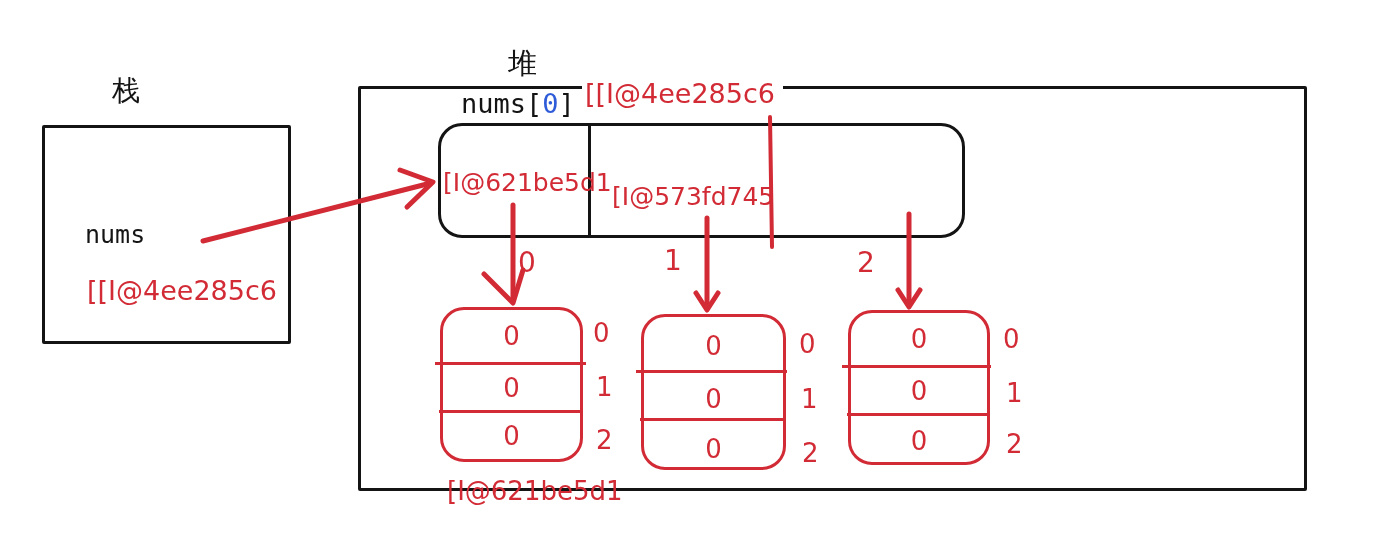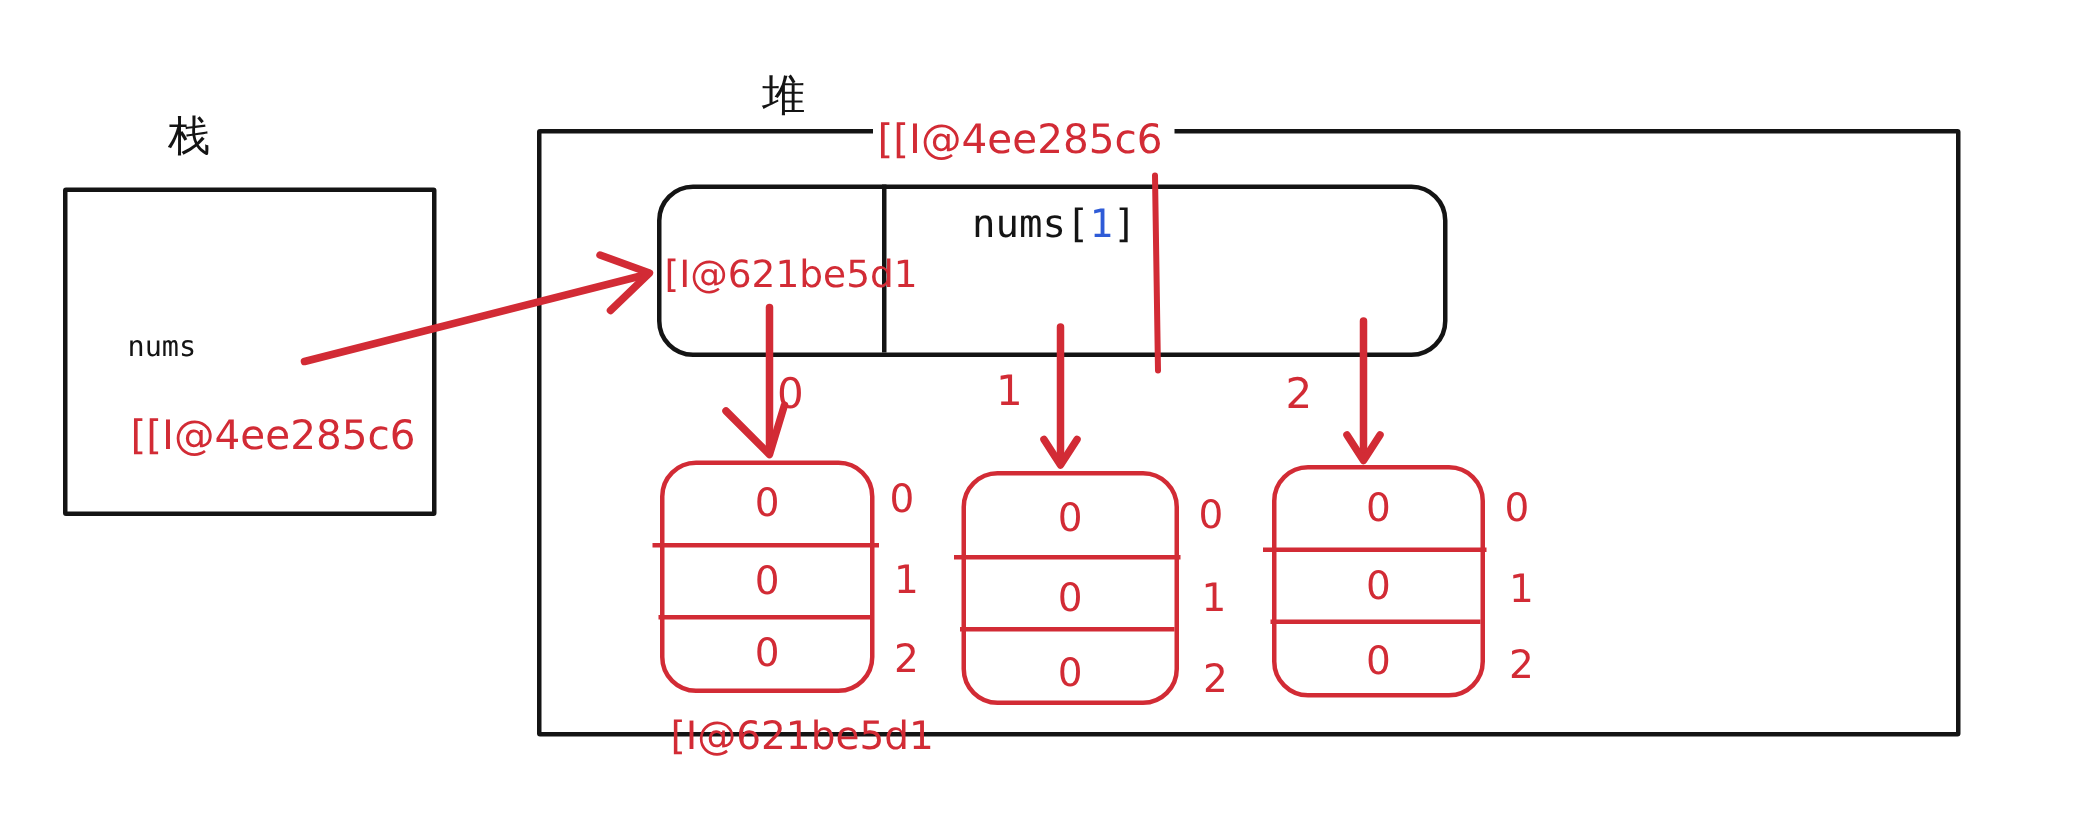--- a/index.html
+++ b/index.html
@@ -20,34 +20,35 @@
   svg.overlay{position:absolute;left:0;top:0;z-index:10;pointer-events:none;}
   .txt5{z-index:5;}
 </style>
 </head>
 <body>
 
 <div class="canvas">
 
   <div class="zh txt5" style="left:112px;top:72px;font-size:28px;">栈</div>
   <div class="box" style="left:42px;top:125px;width:243px;height:213px;"></div>
-  <div class="code txt5" style="left:85px;top:220px;font-size:19px;">nums</div>
+  <div class="code txt5" style="left:85px;top:220px;font-size:25px;">nums</div>
   <div class="addr txt5" style="left:87px;top:275px;font-size:27px;">[[I@4ee285c6</div>
 
   <div class="zh txt5" style="left:508px;top:44px;font-size:29px;">堆</div>
   <div class="box" style="left:358px;top:86px;width:943px;height:399px;"></div>
 
+  <div class="code txt5" style="left:461px;top:88px;font-size:27px;"><span>nums[</span><span class="blue">0</span><span>]</span></div>
   <div class="addr txt5" style="left:582px;top:76px;font-size:27px;background:#ffffff;padding:2px 8px 2px 3px;">[[I@4ee285c6</div>
 
   <div class="pointer-box" style="left:438px;top:123px;width:521px;height:109px;"></div>
   <div class="pdivider" style="left:588px;top:123px;height:112px;"></div>
 
   <div class="addr txt5" style="left:443px;top:168px;font-size:25px;">[I@621be5d1</div>
 
-  <div class="code txt5" style="left:648px;top:135px;font-size:26px;"><span>nums[</span><span class="blue">1</span><span>]</span></div>
+  <div class="addr txt5" style="left:612px;top:182px;font-size:25px;">[I@573fd745</div>
 
 
   <div class="rednum txt5" style="left:518px;top:246px;font-size:28px;">0</div>
   <div class="rednum txt5" style="left:664px;top:244px;font-size:28px;">1</div>
   <div class="rednum txt5" style="left:857px;top:246px;font-size:28px;">2</div>
 
   <div class="rarray" style="left:440px;top:307px;width:137px;height:149px;">
     <div class="divider" style="left:-8px;top:52px;width:calc(100% + 14px);"></div>
     <div class="divider" style="left:-4px;top:100px;width:calc(100% + 6px);"></div>
     <div class="val" style="top:11px;">0</div>

